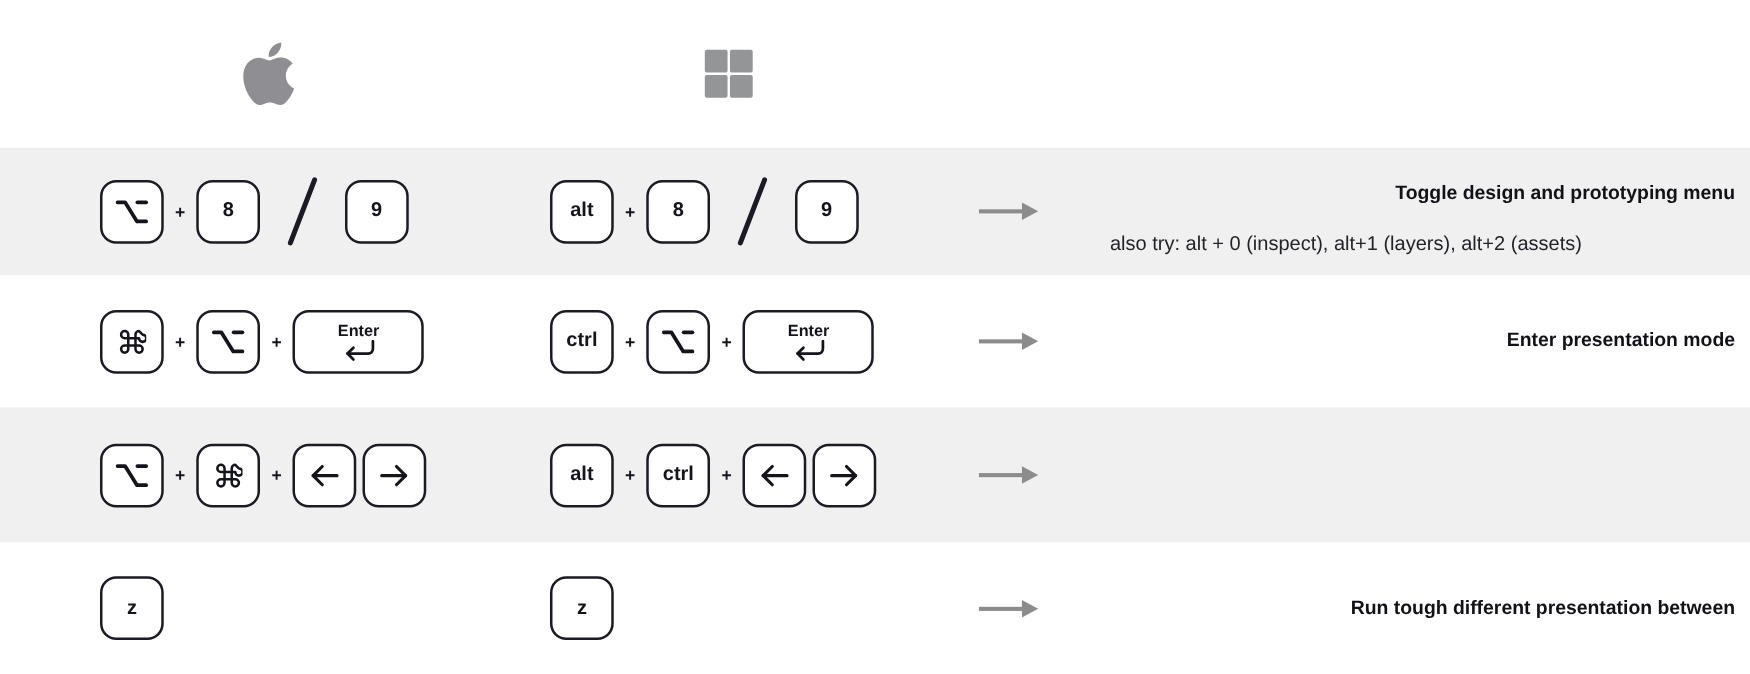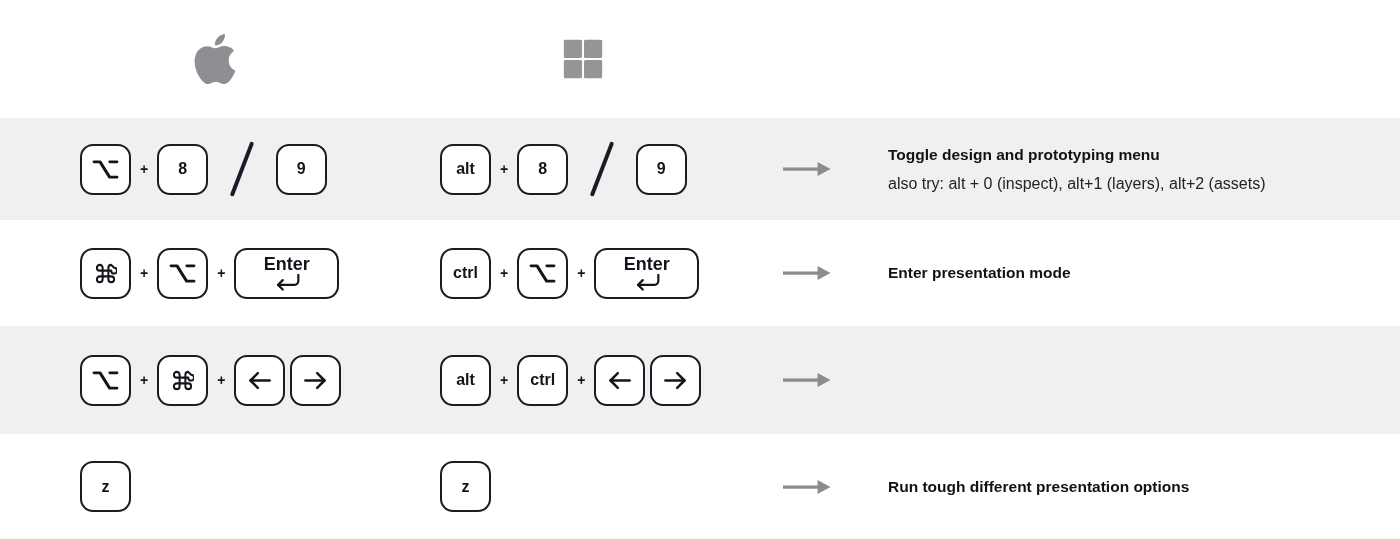--- a/index.html
+++ b/index.html
@@ -30,26 +30,26 @@
   .keys { display:flex; align-items:center; }
   .key {
     height:51px; min-width:51px;
     border:2.5px solid #1b1b25; border-radius:13px;
     background:#ffffff; color:#14141c;
     display:flex; flex-direction:column; align-items:center; justify-content:center;
     font-weight:700; font-size:16px; line-height:1;
     padding:0 9px;
   }
   .key.wide { min-width:105px; }
-  .key .enter-label { font-size:18px; font-weight:700; margin-bottom:1px; }
+  .key .enter-label { font-size:13px; font-weight:700; margin-bottom:1px; }
   .plus { font-weight:700; font-size:14px; margin:0 9px; color:#14141c; }
   .slash { width:3.5px; height:58px; background:#1b1b25; border-radius:2px; transform:rotate(21deg); margin:0 32px; }
   .gap { width:5px; }
 
-  .title { font-size:15.5px; font-weight:700; color:#111118; margin:0; }
+  .title { font-size:15.5px; font-weight:700; color:#111118; margin:12px;text-align:right; }
   .subtitle { font-size:16px; font-weight:400; color:#222229; margin-top:11px; }
 
   .long-arrow { color:#8c8c8c; display:flex; align-items:center; }
   svg { display:block; }
 </style>
 </head>
 <body>
 
 <div class="header">
   <div class="col-mac">
@@ -250,16 +250,16 @@
       </div>
       <div class="col-arrow">
         <span class="long-arrow">
           <svg width="48" height="16" viewBox="0 0 50 16" fill="currentColor">
             <rect x="0" y="6.4" width="38" height="3.4"></rect>
             <path d="M36 0.8 49.5 8 36 15.2Z"></path>
           </svg>
         </span>
       </div>
       <div class="col-text">
-        <div class="title">Run tough different presentation options</div>
+        <div class="title">Run tough different presentation between</div>
       </div>
     </div>
   </div>
 
 </body></html>

